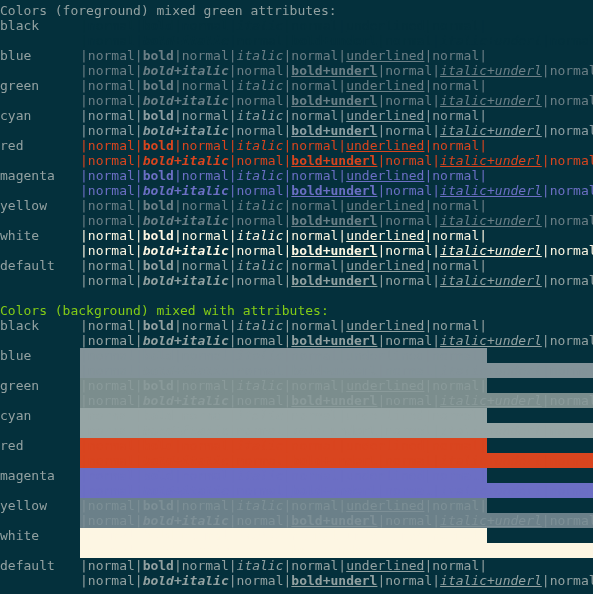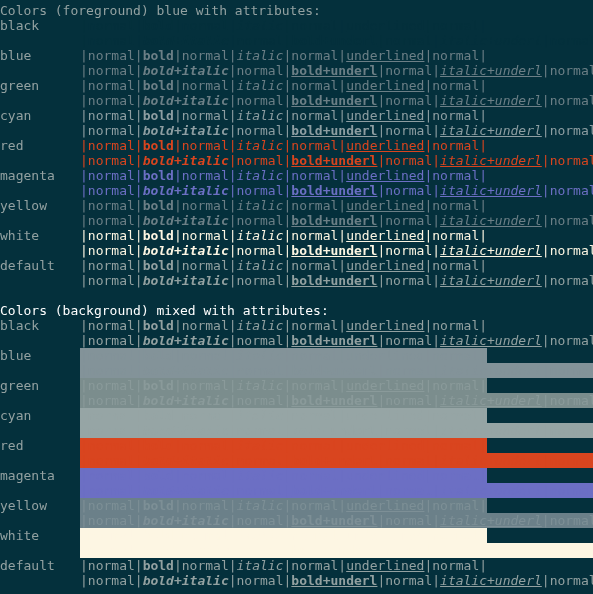--- a/index.html
+++ b/index.html
@@ -39,41 +39,41 @@
   .u { text-decoration: underline; }
   .bi { font-weight: bold; font-style: italic; }
   .bu { font-weight: bold; text-decoration: underline; }
   .iu { font-style: italic; text-decoration: underline; }
   .spacer { height: 15px; display:block; }
 </style>
 </head>
 <body>
 
 <div id="term">
-    <div class="line" style="color: rgb(147, 161, 161);">Colors (foreground) blue with attributes:</div>
+    <div class="line" style="color: rgb(147, 161, 161);">Colors (foreground) mixed green attributes:</div>
     <div class="line"><span class="lbl" style="color: rgb(147, 161, 161);">black</span><span><span class="seg" style="color: rgb(4, 48, 60);">|</span><span class="seg" style="color: rgb(4, 48, 60);">normal</span><span class="seg" style="color: rgb(4, 48, 60);">|</span><span class="seg b" style="color: rgb(4, 48, 60);">bold</span><span class="seg" style="color: rgb(4, 48, 60);">|</span><span class="seg" style="color: rgb(4, 48, 60);">normal</span><span class="seg" style="color: rgb(4, 48, 60);">|</span><span class="seg i" style="color: rgb(4, 48, 60);">italic</span><span class="seg" style="color: rgb(4, 48, 60);">|</span><span class="seg" style="color: rgb(4, 48, 60);">normal</span><span class="seg" style="color: rgb(4, 48, 60);">|</span><span class="seg u" style="color: rgb(4, 48, 60);">underlined</span><span class="seg" style="color: rgb(4, 48, 60);">|</span><span class="seg" style="color: rgb(4, 48, 60);">normal</span><span class="seg" style="color: rgb(4, 48, 60);">|</span></span></div>
     <div class="line"><span class="lbl" style="color: rgb(147, 161, 161);"></span><span><span class="seg" style="color: rgb(4, 48, 60);">|</span><span class="seg" style="color: rgb(4, 48, 60);">normal</span><span class="seg" style="color: rgb(4, 48, 60);">|</span><span class="seg bi" style="color: rgb(4, 48, 60);">bold+italic</span><span class="seg" style="color: rgb(4, 48, 60);">|</span><span class="seg" style="color: rgb(4, 48, 60);">normal</span><span class="seg" style="color: rgb(4, 48, 60);">|</span><span class="seg bu" style="color: rgb(4, 48, 60);">bold+underl</span><span class="seg" style="color: rgb(4, 48, 60);">|</span><span class="seg" style="color: rgb(4, 48, 60);">normal</span><span class="seg" style="color: rgb(4, 48, 60);">|</span><span class="seg iu" style="color: rgb(4, 48, 60);">italic+underl</span><span class="seg" style="color: rgb(4, 48, 60);">|</span><span class="seg" style="color: rgb(4, 48, 60);">normal</span></span></div>
     <div class="line"><span class="lbl" style="color: rgb(147, 161, 161);">blue</span><span><span class="seg" style="color: rgb(108, 127, 134);">|</span><span class="seg" style="color: rgb(108, 127, 134);">normal</span><span class="seg" style="color: rgb(108, 127, 134);">|</span><span class="seg b" style="color: rgb(108, 127, 134);">bold</span><span class="seg" style="color: rgb(108, 127, 134);">|</span><span class="seg" style="color: rgb(108, 127, 134);">normal</span><span class="seg" style="color: rgb(108, 127, 134);">|</span><span class="seg i" style="color: rgb(108, 127, 134);">italic</span><span class="seg" style="color: rgb(108, 127, 134);">|</span><span class="seg" style="color: rgb(108, 127, 134);">normal</span><span class="seg" style="color: rgb(108, 127, 134);">|</span><span class="seg u" style="color: rgb(108, 127, 134);">underlined</span><span class="seg" style="color: rgb(108, 127, 134);">|</span><span class="seg" style="color: rgb(108, 127, 134);">normal</span><span class="seg" style="color: rgb(108, 127, 134);">|</span></span></div>
     <div class="line"><span class="lbl" style="color: rgb(147, 161, 161);"></span><span><span class="seg" style="color: rgb(108, 127, 134);">|</span><span class="seg" style="color: rgb(108, 127, 134);">normal</span><span class="seg" style="color: rgb(108, 127, 134);">|</span><span class="seg bi" style="color: rgb(108, 127, 134);">bold+italic</span><span class="seg" style="color: rgb(108, 127, 134);">|</span><span class="seg" style="color: rgb(108, 127, 134);">normal</span><span class="seg" style="color: rgb(108, 127, 134);">|</span><span class="seg bu" style="color: rgb(108, 127, 134);">bold+underl</span><span class="seg" style="color: rgb(108, 127, 134);">|</span><span class="seg" style="color: rgb(108, 127, 134);">normal</span><span class="seg" style="color: rgb(108, 127, 134);">|</span><span class="seg iu" style="color: rgb(108, 127, 134);">italic+underl</span><span class="seg" style="color: rgb(108, 127, 134);">|</span><span class="seg" style="color: rgb(108, 127, 134);">normal</span></span></div>
     <div class="line"><span class="lbl" style="color: rgb(147, 161, 161);">green</span><span><span class="seg" style="color: rgb(108, 127, 134);">|</span><span class="seg" style="color: rgb(108, 127, 134);">normal</span><span class="seg" style="color: rgb(108, 127, 134);">|</span><span class="seg b" style="color: rgb(108, 127, 134);">bold</span><span class="seg" style="color: rgb(108, 127, 134);">|</span><span class="seg" style="color: rgb(108, 127, 134);">normal</span><span class="seg" style="color: rgb(108, 127, 134);">|</span><span class="seg i" style="color: rgb(108, 127, 134);">italic</span><span class="seg" style="color: rgb(108, 127, 134);">|</span><span class="seg" style="color: rgb(108, 127, 134);">normal</span><span class="seg" style="color: rgb(108, 127, 134);">|</span><span class="seg u" style="color: rgb(108, 127, 134);">underlined</span><span class="seg" style="color: rgb(108, 127, 134);">|</span><span class="seg" style="color: rgb(108, 127, 134);">normal</span><span class="seg" style="color: rgb(108, 127, 134);">|</span></span></div>
     <div class="line"><span class="lbl" style="color: rgb(147, 161, 161);"></span><span><span class="seg" style="color: rgb(108, 127, 134);">|</span><span class="seg" style="color: rgb(108, 127, 134);">normal</span><span class="seg" style="color: rgb(108, 127, 134);">|</span><span class="seg bi" style="color: rgb(108, 127, 134);">bold+italic</span><span class="seg" style="color: rgb(108, 127, 134);">|</span><span class="seg" style="color: rgb(108, 127, 134);">normal</span><span class="seg" style="color: rgb(108, 127, 134);">|</span><span class="seg bu" style="color: rgb(108, 127, 134);">bold+underl</span><span class="seg" style="color: rgb(108, 127, 134);">|</span><span class="seg" style="color: rgb(108, 127, 134);">normal</span><span class="seg" style="color: rgb(108, 127, 134);">|</span><span class="seg iu" style="color: rgb(108, 127, 134);">italic+underl</span><span class="seg" style="color: rgb(108, 127, 134);">|</span><span class="seg" style="color: rgb(108, 127, 134);">normal</span></span></div>
     <div class="line"><span class="lbl" style="color: rgb(147, 161, 161);">cyan</span><span><span class="seg" style="color: rgb(142, 158, 162);">|</span><span class="seg" style="color: rgb(142, 158, 162);">normal</span><span class="seg" style="color: rgb(142, 158, 162);">|</span><span class="seg b" style="color: rgb(142, 158, 162);">bold</span><span class="seg" style="color: rgb(142, 158, 162);">|</span><span class="seg" style="color: rgb(142, 158, 162);">normal</span><span class="seg" style="color: rgb(142, 158, 162);">|</span><span class="seg i" style="color: rgb(142, 158, 162);">italic</span><span class="seg" style="color: rgb(142, 158, 162);">|</span><span class="seg" style="color: rgb(142, 158, 162);">normal</span><span class="seg" style="color: rgb(142, 158, 162);">|</span><span class="seg u" style="color: rgb(142, 158, 162);">underlined</span><span class="seg" style="color: rgb(142, 158, 162);">|</span><span class="seg" style="color: rgb(142, 158, 162);">normal</span><span class="seg" style="color: rgb(142, 158, 162);">|</span></span></div>
     <div class="line"><span class="lbl" style="color: rgb(147, 161, 161);"></span><span><span class="seg" style="color: rgb(142, 158, 162);">|</span><span class="seg" style="color: rgb(142, 158, 162);">normal</span><span class="seg" style="color: rgb(142, 158, 162);">|</span><span class="seg bi" style="color: rgb(142, 158, 162);">bold+italic</span><span class="seg" style="color: rgb(142, 158, 162);">|</span><span class="seg" style="color: rgb(142, 158, 162);">normal</span><span class="seg" style="color: rgb(142, 158, 162);">|</span><span class="seg bu" style="color: rgb(142, 158, 162);">bold+underl</span><span class="seg" style="color: rgb(142, 158, 162);">|</span><span class="seg" style="color: rgb(142, 158, 162);">normal</span><span class="seg" style="color: rgb(142, 158, 162);">|</span><span class="seg iu" style="color: rgb(142, 158, 162);">italic+underl</span><span class="seg" style="color: rgb(142, 158, 162);">|</span><span class="seg" style="color: rgb(142, 158, 162);">normal</span></span></div>
     <div class="line"><span class="lbl" style="color: rgb(147, 161, 161);">red</span><span><span class="seg" style="color: rgb(217, 69, 31);">|</span><span class="seg" style="color: rgb(217, 69, 31);">normal</span><span class="seg" style="color: rgb(217, 69, 31);">|</span><span class="seg b" style="color: rgb(217, 69, 31);">bold</span><span class="seg" style="color: rgb(217, 69, 31);">|</span><span class="seg" style="color: rgb(217, 69, 31);">normal</span><span class="seg" style="color: rgb(217, 69, 31);">|</span><span class="seg i" style="color: rgb(217, 69, 31);">italic</span><span class="seg" style="color: rgb(217, 69, 31);">|</span><span class="seg" style="color: rgb(217, 69, 31);">normal</span><span class="seg" style="color: rgb(217, 69, 31);">|</span><span class="seg u" style="color: rgb(217, 69, 31);">underlined</span><span class="seg" style="color: rgb(217, 69, 31);">|</span><span class="seg" style="color: rgb(217, 69, 31);">normal</span><span class="seg" style="color: rgb(217, 69, 31);">|</span></span></div>
     <div class="line"><span class="lbl" style="color: rgb(147, 161, 161);"></span><span><span class="seg" style="color: rgb(217, 69, 31);">|</span><span class="seg" style="color: rgb(217, 69, 31);">normal</span><span class="seg" style="color: rgb(217, 69, 31);">|</span><span class="seg bi" style="color: rgb(217, 69, 31);">bold+italic</span><span class="seg" style="color: rgb(217, 69, 31);">|</span><span class="seg" style="color: rgb(217, 69, 31);">normal</span><span class="seg" style="color: rgb(217, 69, 31);">|</span><span class="seg bu" style="color: rgb(217, 69, 31);">bold+underl</span><span class="seg" style="color: rgb(217, 69, 31);">|</span><span class="seg" style="color: rgb(217, 69, 31);">normal</span><span class="seg" style="color: rgb(217, 69, 31);">|</span><span class="seg iu" style="color: rgb(217, 69, 31);">italic+underl</span><span class="seg" style="color: rgb(217, 69, 31);">|</span><span class="seg" style="color: rgb(217, 69, 31);">normal</span></span></div>
     <div class="line"><span class="lbl" style="color: rgb(147, 161, 161);">magenta</span><span><span class="seg" style="color: rgb(108, 111, 196);">|</span><span class="seg" style="color: rgb(108, 111, 196);">normal</span><span class="seg" style="color: rgb(108, 111, 196);">|</span><span class="seg b" style="color: rgb(108, 111, 196);">bold</span><span class="seg" style="color: rgb(108, 111, 196);">|</span><span class="seg" style="color: rgb(108, 111, 196);">normal</span><span class="seg" style="color: rgb(108, 111, 196);">|</span><span class="seg i" style="color: rgb(108, 111, 196);">italic</span><span class="seg" style="color: rgb(108, 111, 196);">|</span><span class="seg" style="color: rgb(108, 111, 196);">normal</span><span class="seg" style="color: rgb(108, 111, 196);">|</span><span class="seg u" style="color: rgb(108, 111, 196);">underlined</span><span class="seg" style="color: rgb(108, 111, 196);">|</span><span class="seg" style="color: rgb(108, 111, 196);">normal</span><span class="seg" style="color: rgb(108, 111, 196);">|</span></span></div>
     <div class="line"><span class="lbl" style="color: rgb(147, 161, 161);"></span><span><span class="seg" style="color: rgb(108, 111, 196);">|</span><span class="seg" style="color: rgb(108, 111, 196);">normal</span><span class="seg" style="color: rgb(108, 111, 196);">|</span><span class="seg bi" style="color: rgb(108, 111, 196);">bold+italic</span><span class="seg" style="color: rgb(108, 111, 196);">|</span><span class="seg" style="color: rgb(108, 111, 196);">normal</span><span class="seg" style="color: rgb(108, 111, 196);">|</span><span class="seg bu" style="color: rgb(108, 111, 196);">bold+underl</span><span class="seg" style="color: rgb(108, 111, 196);">|</span><span class="seg" style="color: rgb(108, 111, 196);">normal</span><span class="seg" style="color: rgb(108, 111, 196);">|</span><span class="seg iu" style="color: rgb(108, 111, 196);">italic+underl</span><span class="seg" style="color: rgb(108, 111, 196);">|</span><span class="seg" style="color: rgb(108, 111, 196);">normal</span></span></div>
     <div class="line"><span class="lbl" style="color: rgb(147, 161, 161);">yellow</span><span><span class="seg" style="color: rgb(108, 127, 134);">|</span><span class="seg" style="color: rgb(108, 127, 134);">normal</span><span class="seg" style="color: rgb(108, 127, 134);">|</span><span class="seg b" style="color: rgb(108, 127, 134);">bold</span><span class="seg" style="color: rgb(108, 127, 134);">|</span><span class="seg" style="color: rgb(108, 127, 134);">normal</span><span class="seg" style="color: rgb(108, 127, 134);">|</span><span class="seg i" style="color: rgb(108, 127, 134);">italic</span><span class="seg" style="color: rgb(108, 127, 134);">|</span><span class="seg" style="color: rgb(108, 127, 134);">normal</span><span class="seg" style="color: rgb(108, 127, 134);">|</span><span class="seg u" style="color: rgb(108, 127, 134);">underlined</span><span class="seg" style="color: rgb(108, 127, 134);">|</span><span class="seg" style="color: rgb(108, 127, 134);">normal</span><span class="seg" style="color: rgb(108, 127, 134);">|</span></span></div>
     <div class="line"><span class="lbl" style="color: rgb(147, 161, 161);"></span><span><span class="seg" style="color: rgb(108, 127, 134);">|</span><span class="seg" style="color: rgb(108, 127, 134);">normal</span><span class="seg" style="color: rgb(108, 127, 134);">|</span><span class="seg bi" style="color: rgb(108, 127, 134);">bold+italic</span><span class="seg" style="color: rgb(108, 127, 134);">|</span><span class="seg" style="color: rgb(108, 127, 134);">normal</span><span class="seg" style="color: rgb(108, 127, 134);">|</span><span class="seg bu" style="color: rgb(108, 127, 134);">bold+underl</span><span class="seg" style="color: rgb(108, 127, 134);">|</span><span class="seg" style="color: rgb(108, 127, 134);">normal</span><span class="seg" style="color: rgb(108, 127, 134);">|</span><span class="seg iu" style="color: rgb(108, 127, 134);">italic+underl</span><span class="seg" style="color: rgb(108, 127, 134);">|</span><span class="seg" style="color: rgb(108, 127, 134);">normal</span></span></div>
     <div class="line"><span class="lbl" style="color: rgb(147, 161, 161);">white</span><span><span class="seg" style="color: rgb(253, 246, 227);">|</span><span class="seg" style="color: rgb(253, 246, 227);">normal</span><span class="seg" style="color: rgb(253, 246, 227);">|</span><span class="seg b" style="color: rgb(253, 246, 227);">bold</span><span class="seg" style="color: rgb(253, 246, 227);">|</span><span class="seg" style="color: rgb(253, 246, 227);">normal</span><span class="seg" style="color: rgb(253, 246, 227);">|</span><span class="seg i" style="color: rgb(253, 246, 227);">italic</span><span class="seg" style="color: rgb(253, 246, 227);">|</span><span class="seg" style="color: rgb(253, 246, 227);">normal</span><span class="seg" style="color: rgb(253, 246, 227);">|</span><span class="seg u" style="color: rgb(253, 246, 227);">underlined</span><span class="seg" style="color: rgb(253, 246, 227);">|</span><span class="seg" style="color: rgb(253, 246, 227);">normal</span><span class="seg" style="color: rgb(253, 246, 227);">|</span></span></div>
     <div class="line"><span class="lbl" style="color: rgb(147, 161, 161);"></span><span><span class="seg" style="color: rgb(253, 246, 227);">|</span><span class="seg" style="color: rgb(253, 246, 227);">normal</span><span class="seg" style="color: rgb(253, 246, 227);">|</span><span class="seg bi" style="color: rgb(253, 246, 227);">bold+italic</span><span class="seg" style="color: rgb(253, 246, 227);">|</span><span class="seg" style="color: rgb(253, 246, 227);">normal</span><span class="seg" style="color: rgb(253, 246, 227);">|</span><span class="seg bu" style="color: rgb(253, 246, 227);">bold+underl</span><span class="seg" style="color: rgb(253, 246, 227);">|</span><span class="seg" style="color: rgb(253, 246, 227);">normal</span><span class="seg" style="color: rgb(253, 246, 227);">|</span><span class="seg iu" style="color: rgb(253, 246, 227);">italic+underl</span><span class="seg" style="color: rgb(253, 246, 227);">|</span><span class="seg" style="color: rgb(253, 246, 227);">normal</span></span></div>
     <div class="line"><span class="lbl" style="color: rgb(147, 161, 161);">default</span><span><span class="seg" style="color: rgb(147, 161, 161);">|</span><span class="seg" style="color: rgb(147, 161, 161);">normal</span><span class="seg" style="color: rgb(147, 161, 161);">|</span><span class="seg b" style="color: rgb(147, 161, 161);">bold</span><span class="seg" style="color: rgb(147, 161, 161);">|</span><span class="seg" style="color: rgb(147, 161, 161);">normal</span><span class="seg" style="color: rgb(147, 161, 161);">|</span><span class="seg i" style="color: rgb(147, 161, 161);">italic</span><span class="seg" style="color: rgb(147, 161, 161);">|</span><span class="seg" style="color: rgb(147, 161, 161);">normal</span><span class="seg" style="color: rgb(147, 161, 161);">|</span><span class="seg u" style="color: rgb(147, 161, 161);">underlined</span><span class="seg" style="color: rgb(147, 161, 161);">|</span><span class="seg" style="color: rgb(147, 161, 161);">normal</span><span class="seg" style="color: rgb(147, 161, 161);">|</span></span></div>
     <div class="line"><span class="lbl" style="color: rgb(147, 161, 161);"></span><span><span class="seg" style="color: rgb(147, 161, 161);">|</span><span class="seg" style="color: rgb(147, 161, 161);">normal</span><span class="seg" style="color: rgb(147, 161, 161);">|</span><span class="seg bi" style="color: rgb(147, 161, 161);">bold+italic</span><span class="seg" style="color: rgb(147, 161, 161);">|</span><span class="seg" style="color: rgb(147, 161, 161);">normal</span><span class="seg" style="color: rgb(147, 161, 161);">|</span><span class="seg bu" style="color: rgb(147, 161, 161);">bold+underl</span><span class="seg" style="color: rgb(147, 161, 161);">|</span><span class="seg" style="color: rgb(147, 161, 161);">normal</span><span class="seg" style="color: rgb(147, 161, 161);">|</span><span class="seg iu" style="color: rgb(147, 161, 161);">italic+underl</span><span class="seg" style="color: rgb(147, 161, 161);">|</span><span class="seg" style="color: rgb(147, 161, 161);">normal</span></span></div>
     <div class="spacer"></div>
-    <div class="line" style="color: #ffffff;">Colors (background) mixed with attributes:</div>
+    <div class="line" style="color: #84cc16;">Colors (background) mixed with attributes:</div>
     <div class="line"><span class="lbl" style="color: rgb(147, 161, 161);">black</span><span style="background: rgb(4, 48, 60);"><span class="seg" style="color: rgb(147, 161, 161);">|</span><span class="seg" style="color: rgb(147, 161, 161);">normal</span><span class="seg" style="color: rgb(147, 161, 161);">|</span><span class="seg b" style="color: rgb(147, 161, 161);">bold</span><span class="seg" style="color: rgb(147, 161, 161);">|</span><span class="seg" style="color: rgb(147, 161, 161);">normal</span><span class="seg" style="color: rgb(147, 161, 161);">|</span><span class="seg i" style="color: rgb(147, 161, 161);">italic</span><span class="seg" style="color: rgb(147, 161, 161);">|</span><span class="seg" style="color: rgb(147, 161, 161);">normal</span><span class="seg" style="color: rgb(147, 161, 161);">|</span><span class="seg u" style="color: rgb(147, 161, 161);">underlined</span><span class="seg" style="color: rgb(147, 161, 161);">|</span><span class="seg" style="color: rgb(147, 161, 161);">normal</span><span class="seg" style="color: rgb(147, 161, 161);">|</span></span></div>
     <div class="line"><span class="lbl" style="color: rgb(147, 161, 161);"></span><span style="background: rgb(4, 48, 60);"><span class="seg" style="color: rgb(147, 161, 161);">|</span><span class="seg" style="color: rgb(147, 161, 161);">normal</span><span class="seg" style="color: rgb(147, 161, 161);">|</span><span class="seg bi" style="color: rgb(147, 161, 161);">bold+italic</span><span class="seg" style="color: rgb(147, 161, 161);">|</span><span class="seg" style="color: rgb(147, 161, 161);">normal</span><span class="seg" style="color: rgb(147, 161, 161);">|</span><span class="seg bu" style="color: rgb(147, 161, 161);">bold+underl</span><span class="seg" style="color: rgb(147, 161, 161);">|</span><span class="seg" style="color: rgb(147, 161, 161);">normal</span><span class="seg" style="color: rgb(147, 161, 161);">|</span><span class="seg iu" style="color: rgb(147, 161, 161);">italic+underl</span><span class="seg" style="color: rgb(147, 161, 161);">|</span><span class="seg" style="color: rgb(147, 161, 161);">normal</span></span></div>
     <div class="line"><span class="lbl" style="color: rgb(147, 161, 161);">blue</span><span style="background: rgb(131, 147, 153);"><span class="seg" style="color: rgb(131, 147, 153);">|</span><span class="seg" style="color: rgb(131, 147, 153);">normal</span><span class="seg" style="color: rgb(131, 147, 153);">|</span><span class="seg b" style="color: rgb(131, 147, 153);">bold</span><span class="seg" style="color: rgb(131, 147, 153);">|</span><span class="seg" style="color: rgb(131, 147, 153);">normal</span><span class="seg" style="color: rgb(131, 147, 153);">|</span><span class="seg i" style="color: rgb(131, 147, 153);">italic</span><span class="seg" style="color: rgb(131, 147, 153);">|</span><span class="seg" style="color: rgb(131, 147, 153);">normal</span><span class="seg" style="color: rgb(131, 147, 153);">|</span><span class="seg u" style="color: rgb(131, 147, 153);">underlined</span><span class="seg" style="color: rgb(131, 147, 153);">|</span><span class="seg" style="color: rgb(131, 147, 153);">normal</span><span class="seg" style="color: rgb(131, 147, 153);">|</span></span></div>
     <div class="line"><span class="lbl" style="color: rgb(147, 161, 161);"></span><span style="background: rgb(131, 147, 153);"><span class="seg" style="color: rgb(131, 147, 153);">|</span><span class="seg" style="color: rgb(131, 147, 153);">normal</span><span class="seg" style="color: rgb(131, 147, 153);">|</span><span class="seg bi" style="color: rgb(131, 147, 153);">bold+italic</span><span class="seg" style="color: rgb(131, 147, 153);">|</span><span class="seg" style="color: rgb(131, 147, 153);">normal</span><span class="seg" style="color: rgb(131, 147, 153);">|</span><span class="seg bu" style="color: rgb(131, 147, 153);">bold+underl</span><span class="seg" style="color: rgb(131, 147, 153);">|</span><span class="seg" style="color: rgb(131, 147, 153);">normal</span><span class="seg" style="color: rgb(131, 147, 153);">|</span><span class="seg iu" style="color: rgb(131, 147, 153);">italic+underl</span><span class="seg" style="color: rgb(131, 147, 153);">|</span><span class="seg" style="color: rgb(131, 147, 153);">normal</span></span></div>
     <div class="line"><span class="lbl" style="color: rgb(147, 161, 161);">green</span><span style="background: rgb(123, 141, 141);"><span class="seg" style="color: rgb(138, 154, 154);">|</span><span class="seg" style="color: rgb(138, 154, 154);">normal</span><span class="seg" style="color: rgb(138, 154, 154);">|</span><span class="seg b" style="color: rgb(138, 154, 154);">bold</span><span class="seg" style="color: rgb(138, 154, 154);">|</span><span class="seg" style="color: rgb(138, 154, 154);">normal</span><span class="seg" style="color: rgb(138, 154, 154);">|</span><span class="seg i" style="color: rgb(138, 154, 154);">italic</span><span class="seg" style="color: rgb(138, 154, 154);">|</span><span class="seg" style="color: rgb(138, 154, 154);">normal</span><span class="seg" style="color: rgb(138, 154, 154);">|</span><span class="seg u" style="color: rgb(138, 154, 154);">underlined</span><span class="seg" style="color: rgb(138, 154, 154);">|</span><span class="seg" style="color: rgb(138, 154, 154);">normal</span><span class="seg" style="color: rgb(138, 154, 154);">|</span></span></div>
     <div class="line"><span class="lbl" style="color: rgb(147, 161, 161);"></span><span style="background: rgb(123, 141, 141);"><span class="seg" style="color: rgb(138, 154, 154);">|</span><span class="seg" style="color: rgb(138, 154, 154);">normal</span><span class="seg" style="color: rgb(138, 154, 154);">|</span><span class="seg bi" style="color: rgb(138, 154, 154);">bold+italic</span><span class="seg" style="color: rgb(138, 154, 154);">|</span><span class="seg" style="color: rgb(138, 154, 154);">normal</span><span class="seg" style="color: rgb(138, 154, 154);">|</span><span class="seg bu" style="color: rgb(138, 154, 154);">bold+underl</span><span class="seg" style="color: rgb(138, 154, 154);">|</span><span class="seg" style="color: rgb(138, 154, 154);">normal</span><span class="seg" style="color: rgb(138, 154, 154);">|</span><span class="seg iu" style="color: rgb(138, 154, 154);">italic+underl</span><span class="seg" style="color: rgb(138, 154, 154);">|</span><span class="seg" style="color: rgb(138, 154, 154);">normal</span></span></div>
     <div class="line"><span class="lbl" style="color: rgb(147, 161, 161);">cyan</span><span style="background: rgb(150, 165, 165);"><span class="seg" style="color: rgb(150, 165, 165);">|</span><span class="seg" style="color: rgb(150, 165, 165);">normal</span><span class="seg" style="color: rgb(150, 165, 165);">|</span><span class="seg b" style="color: rgb(150, 165, 165);">bold</span><span class="seg" style="color: rgb(150, 165, 165);">|</span><span class="seg" style="color: rgb(150, 165, 165);">normal</span><span class="seg" style="color: rgb(150, 165, 165);">|</span><span class="seg i" style="color: rgb(150, 165, 165);">italic</span><span class="seg" style="color: rgb(150, 165, 165);">|</span><span class="seg" style="color: rgb(150, 165, 165);">normal</span><span class="seg" style="color: rgb(150, 165, 165);">|</span><span class="seg u" style="color: rgb(150, 165, 165);">underlined</span><span class="seg" style="color: rgb(150, 165, 165);">|</span><span class="seg" style="color: rgb(150, 165, 165);">normal</span><span class="seg" style="color: rgb(150, 165, 165);">|</span></span></div>
     <div class="line"><span class="lbl" style="color: rgb(147, 161, 161);"></span><span style="background: rgb(150, 165, 165);"><span class="seg" style="color: rgb(150, 165, 165);">|</span><span class="seg" style="color: rgb(150, 165, 165);">normal</span><span class="seg" style="color: rgb(150, 165, 165);">|</span><span class="seg bi" style="color: rgb(150, 165, 165);">bold+italic</span><span class="seg" style="color: rgb(150, 165, 165);">|</span><span class="seg" style="color: rgb(150, 165, 165);">normal</span><span class="seg" style="color: rgb(150, 165, 165);">|</span><span class="seg bu" style="color: rgb(150, 165, 165);">bold+underl</span><span class="seg" style="color: rgb(150, 165, 165);">|</span><span class="seg" style="color: rgb(150, 165, 165);">normal</span><span class="seg" style="color: rgb(150, 165, 165);">|</span><span class="seg iu" style="color: rgb(150, 165, 165);">italic+underl</span><span class="seg" style="color: rgb(150, 165, 165);">|</span><span class="seg" style="color: rgb(150, 165, 165);">normal</span></span></div>
     <div class="line"><span class="lbl" style="color: rgb(147, 161, 161);">red</span><span style="background: rgb(217, 69, 31);"><span class="seg" style="color: rgb(217, 69, 31);">|</span><span class="seg" style="color: rgb(217, 69, 31);">normal</span><span class="seg" style="color: rgb(217, 69, 31);">|</span><span class="seg b" style="color: rgb(217, 69, 31);">bold</span><span class="seg" style="color: rgb(217, 69, 31);">|</span><span class="seg" style="color: rgb(217, 69, 31);">normal</span><span class="seg" style="color: rgb(217, 69, 31);">|</span><span class="seg i" style="color: rgb(217, 69, 31);">italic</span><span class="seg" style="color: rgb(217, 69, 31);">|</span><span class="seg" style="color: rgb(217, 69, 31);">normal</span><span class="seg" style="color: rgb(217, 69, 31);">|</span><span class="seg u" style="color: rgb(217, 69, 31);">underlined</span><span class="seg" style="color: rgb(217, 69, 31);">|</span><span class="seg" style="color: rgb(217, 69, 31);">normal</span><span class="seg" style="color: rgb(217, 69, 31);">|</span></span></div>
     <div class="line"><span class="lbl" style="color: rgb(147, 161, 161);"></span><span style="background: rgb(217, 69, 31);"><span class="seg" style="color: rgb(217, 69, 31);">|</span><span class="seg" style="color: rgb(217, 69, 31);">normal</span><span class="seg" style="color: rgb(217, 69, 31);">|</span><span class="seg bi" style="color: rgb(217, 69, 31);">bold+italic</span><span class="seg" style="color: rgb(217, 69, 31);">|</span><span class="seg" style="color: rgb(217, 69, 31);">normal</span><span class="seg" style="color: rgb(217, 69, 31);">|</span><span class="seg bu" style="color: rgb(217, 69, 31);">bold+underl</span><span class="seg" style="color: rgb(217, 69, 31);">|</span><span class="seg" style="color: rgb(217, 69, 31);">normal</span><span class="seg" style="color: rgb(217, 69, 31);">|</span><span class="seg iu" style="color: rgb(217, 69, 31);">italic+underl</span><span class="seg" style="color: rgb(217, 69, 31);">|</span><span class="seg" style="color: rgb(217, 69, 31);">normal</span></span></div>

